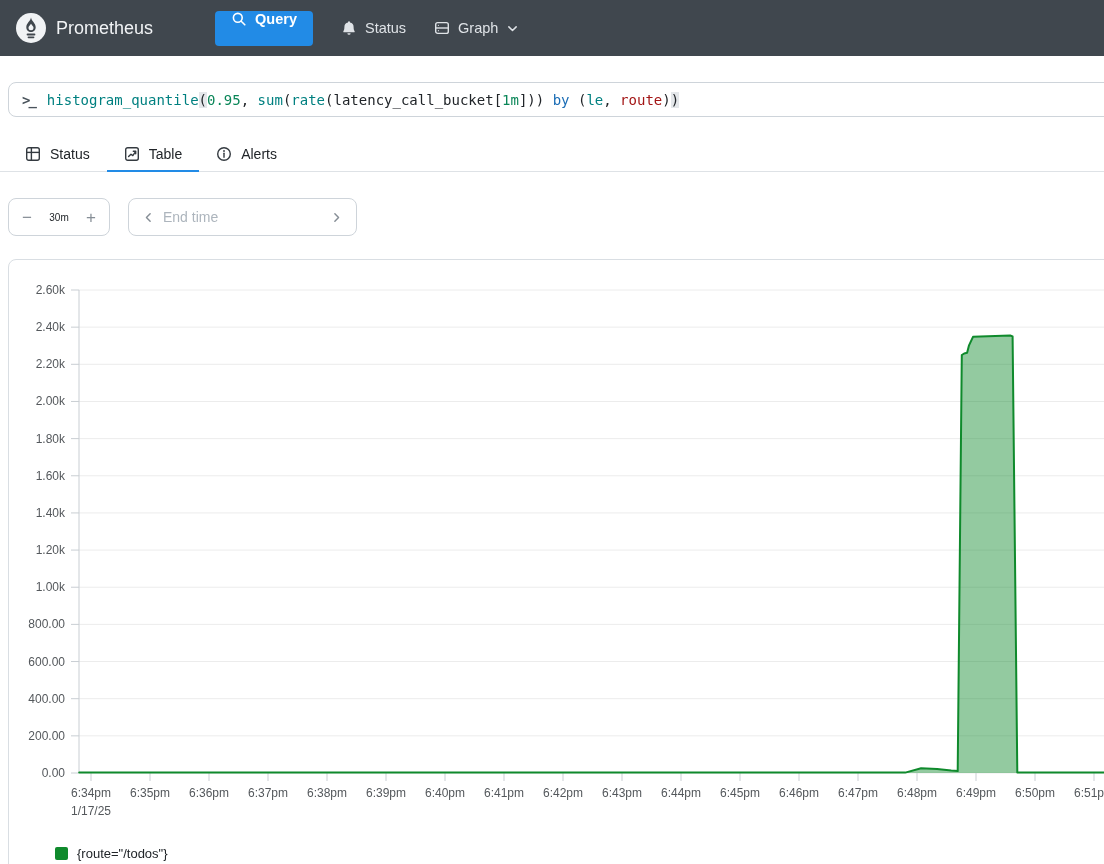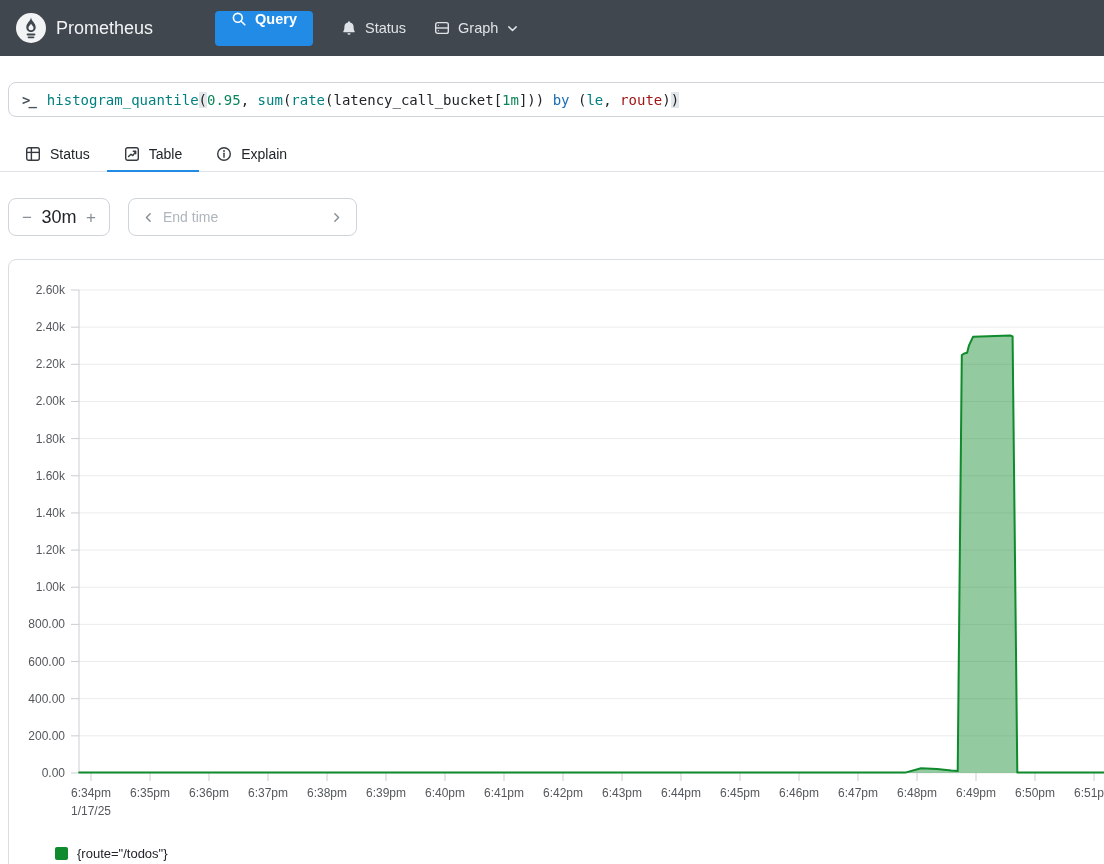--- a/index.html
+++ b/index.html
@@ -34,21 +34,21 @@
   .tab.active { border-bottom-color:#228be6; }
   .tab svg { color:#343a40; }
 
   
   .controls { display:flex; margin:26px 0 0 8px; gap:18px; align-items:center; }
   .ctrl { border:1px solid #ced4da; border-radius:8px; height:38px;
           display:flex; align-items:center; background:#fff; }
   .duration { width:102px; justify-content:space-between; padding:0 13px; }
   .step-btn { border:none; background:none; color:#868e96; font-size:17px; cursor:pointer;
               padding:0; line-height:1; font-family:"Liberation Sans", sans-serif; }
-  .duration-value { font-size:18px; color:#212529; }
+  .duration-value { font-size:10px; color:#212529; }
   .endtime { width:229px; justify-content:center; padding:0 13px; }
   .chev-btn { border:none; background:none; color:#868e96; cursor:pointer; padding:0;
               display:flex; align-items:center; }
   .endtime input { border:none; outline:none; flex:1; margin:0 8px; font-size:14px;
                    font-family:"Liberation Sans", sans-serif; color:#212529; min-width:0; }
   .endtime input::placeholder { color:#adb5bd; }
   .resolution { width:164px; justify-content:space-between; padding:0 14px; font-size:14px;
                 color:#212529; cursor:pointer; }
 
   
@@ -142,21 +142,21 @@
     <span>Table</span>
   </div>
   <div class="tab">
     <span style="display:flex;">
       <svg width="16" height="16" viewBox="0 0 16 16" fill="none" stroke="#343a40" stroke-width="1.4" stroke-linecap="round">
         <circle cx="8" cy="8" r="6.3"></circle>
         <line x1="8" y1="7.2" x2="8" y2="11.2"></line>
         <circle cx="8" cy="4.9" r="0.3" fill="#343a40"></circle>
       </svg>
     </span>
-    <span>Explain</span>
+    <span>Alerts</span>
   </div>
 </div>
 
 <div class="controls">
   <div class="ctrl duration">
     <button class="step-btn">−</button>
     <span class="duration-value">30m</span>
     <button class="step-btn">+</button>
   </div>
   <div class="ctrl endtime">

